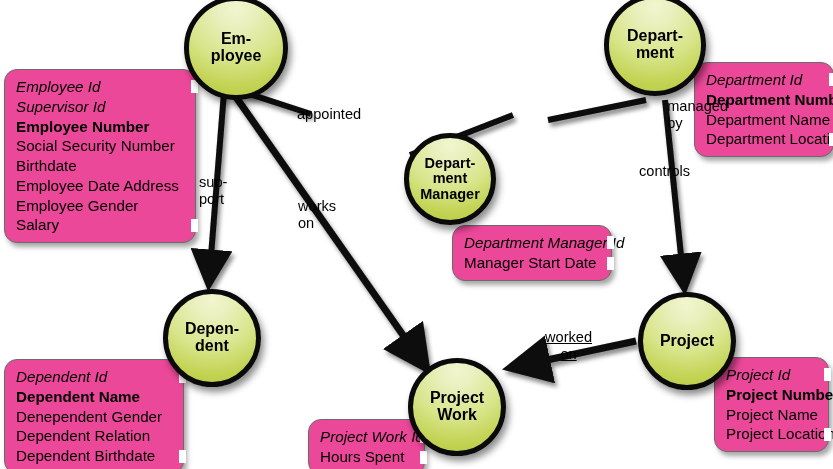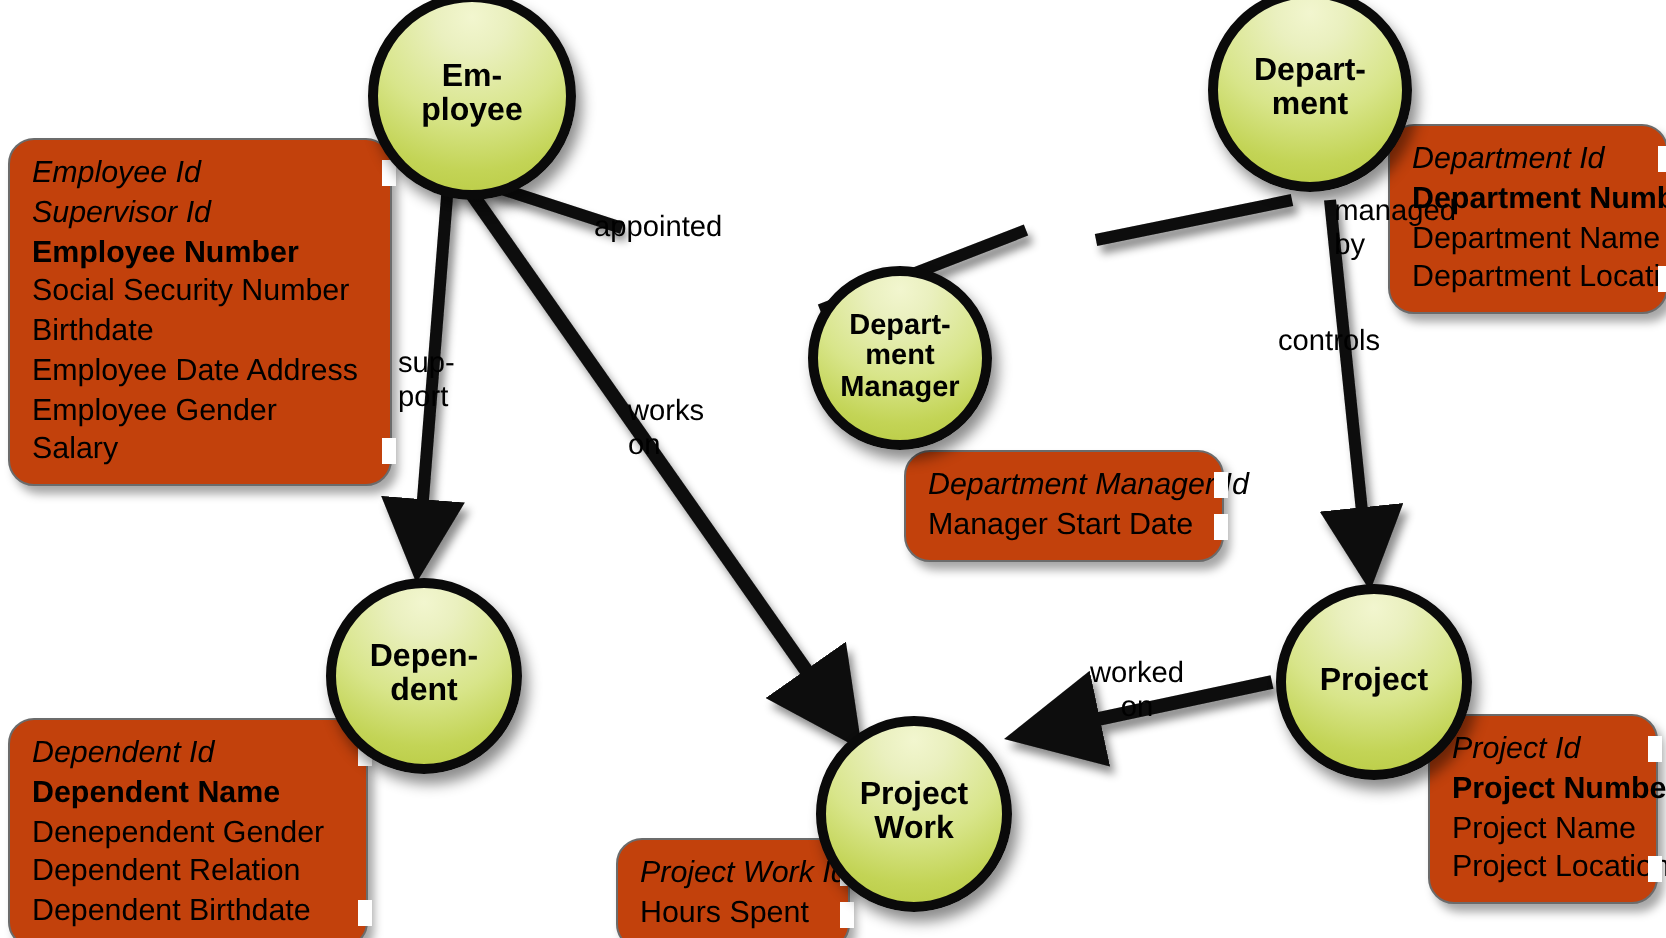--- a/index.html
+++ b/index.html
@@ -37,21 +37,21 @@
   #ent-dependent{left:163px;top:289px;width:98px;height:98px;font-size:16px;}
   #ent-projectwork{left:408px;top:358px;width:98px;height:98px;font-size:16px;}
   #ent-project{left:638px;top:292px;width:98px;height:98px;font-size:16px;}
 
   
   .attrbox{
     position:absolute;
     box-sizing:border-box;
     border:1.6px solid #6b6b6b;
     border-radius:13px;
-    background:#c2410c;
+    background:#ec4899;
     box-shadow:3px 4px 5px rgba(0,0,0,.35);
     padding:7px 10px 7px 11px;
     font-size:15.2px;
     line-height:1.30;
     color:#000;
     z-index:2;
   }
   .attrbox .a{white-space:nowrap;}
   .attrbox .ital{font-style:italic;}
   .attrbox .bold{font-weight:bold;}
@@ -75,23 +75,23 @@
     font-size:14.6px;
     color:#000;
     line-height:1.16;
     white-space:nowrap;
     z-index:4;
     text-align:center;
   }
   #lbl-appointed{left:297px;top:106px;}
   #lbl-managedby{left:728px;top:98px;text-align:left;transform:translateX(-100%);}
   #lbl-support{left:199px;top:174px;text-align:left;}
-  #lbl-workson{left:314px;top:198px;text-align:left;}
+  #lbl-workson{left:298px;top:198px;text-align:left;}
   #lbl-controls{left:639px;top:163px;}
-  #lbl-workedon{left:545px;top:329px;text-align:center;}
+  #lbl-workedon{left:545px;top:329px;text-align:center;text-decoration:underline;}
 </style>
 </head>
 <body>
 
 <div id="stage">
 
   <svg id="edges" viewBox="0 0 833 469" xmlns="http://www.w3.org/2000/svg">
     <defs>
       <marker id="arrow" viewBox="0 0 12 12" refX="9" refY="6" markerWidth="7" markerHeight="7" orient="auto-start-reverse">
         <path d="M 0 0 L 12 6 L 0 12 z" fill="#0a0a0a"></path>

